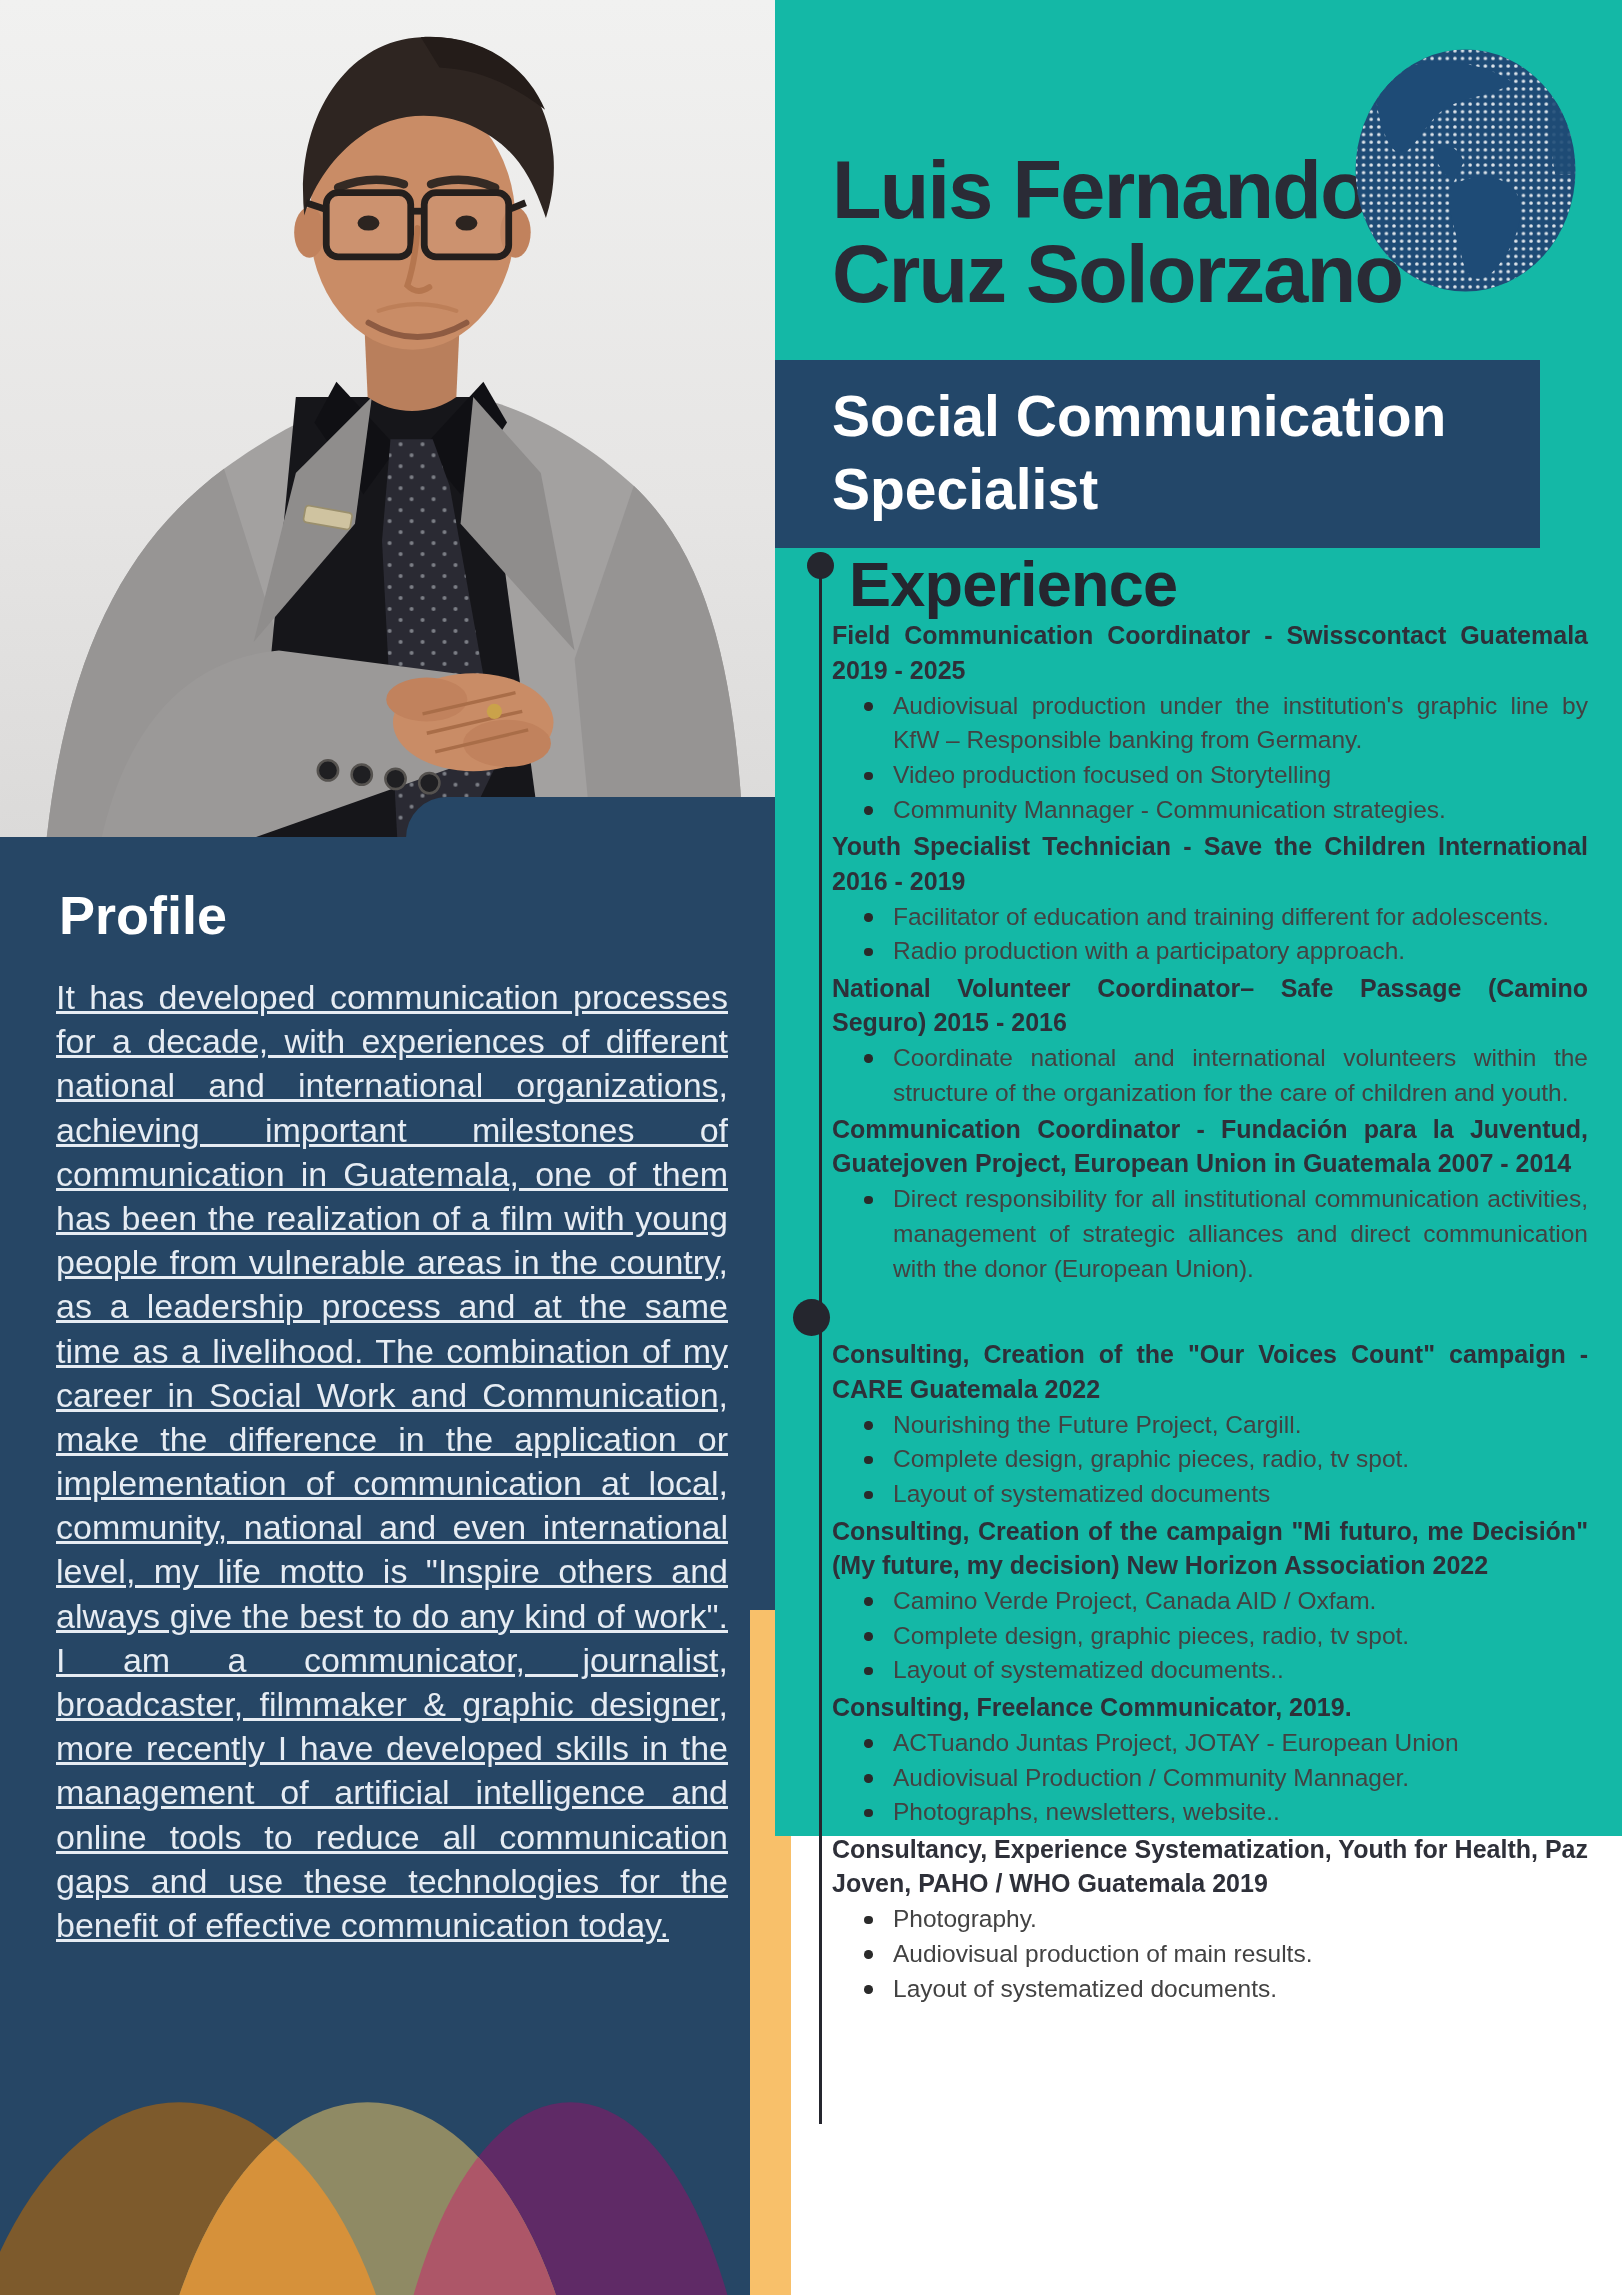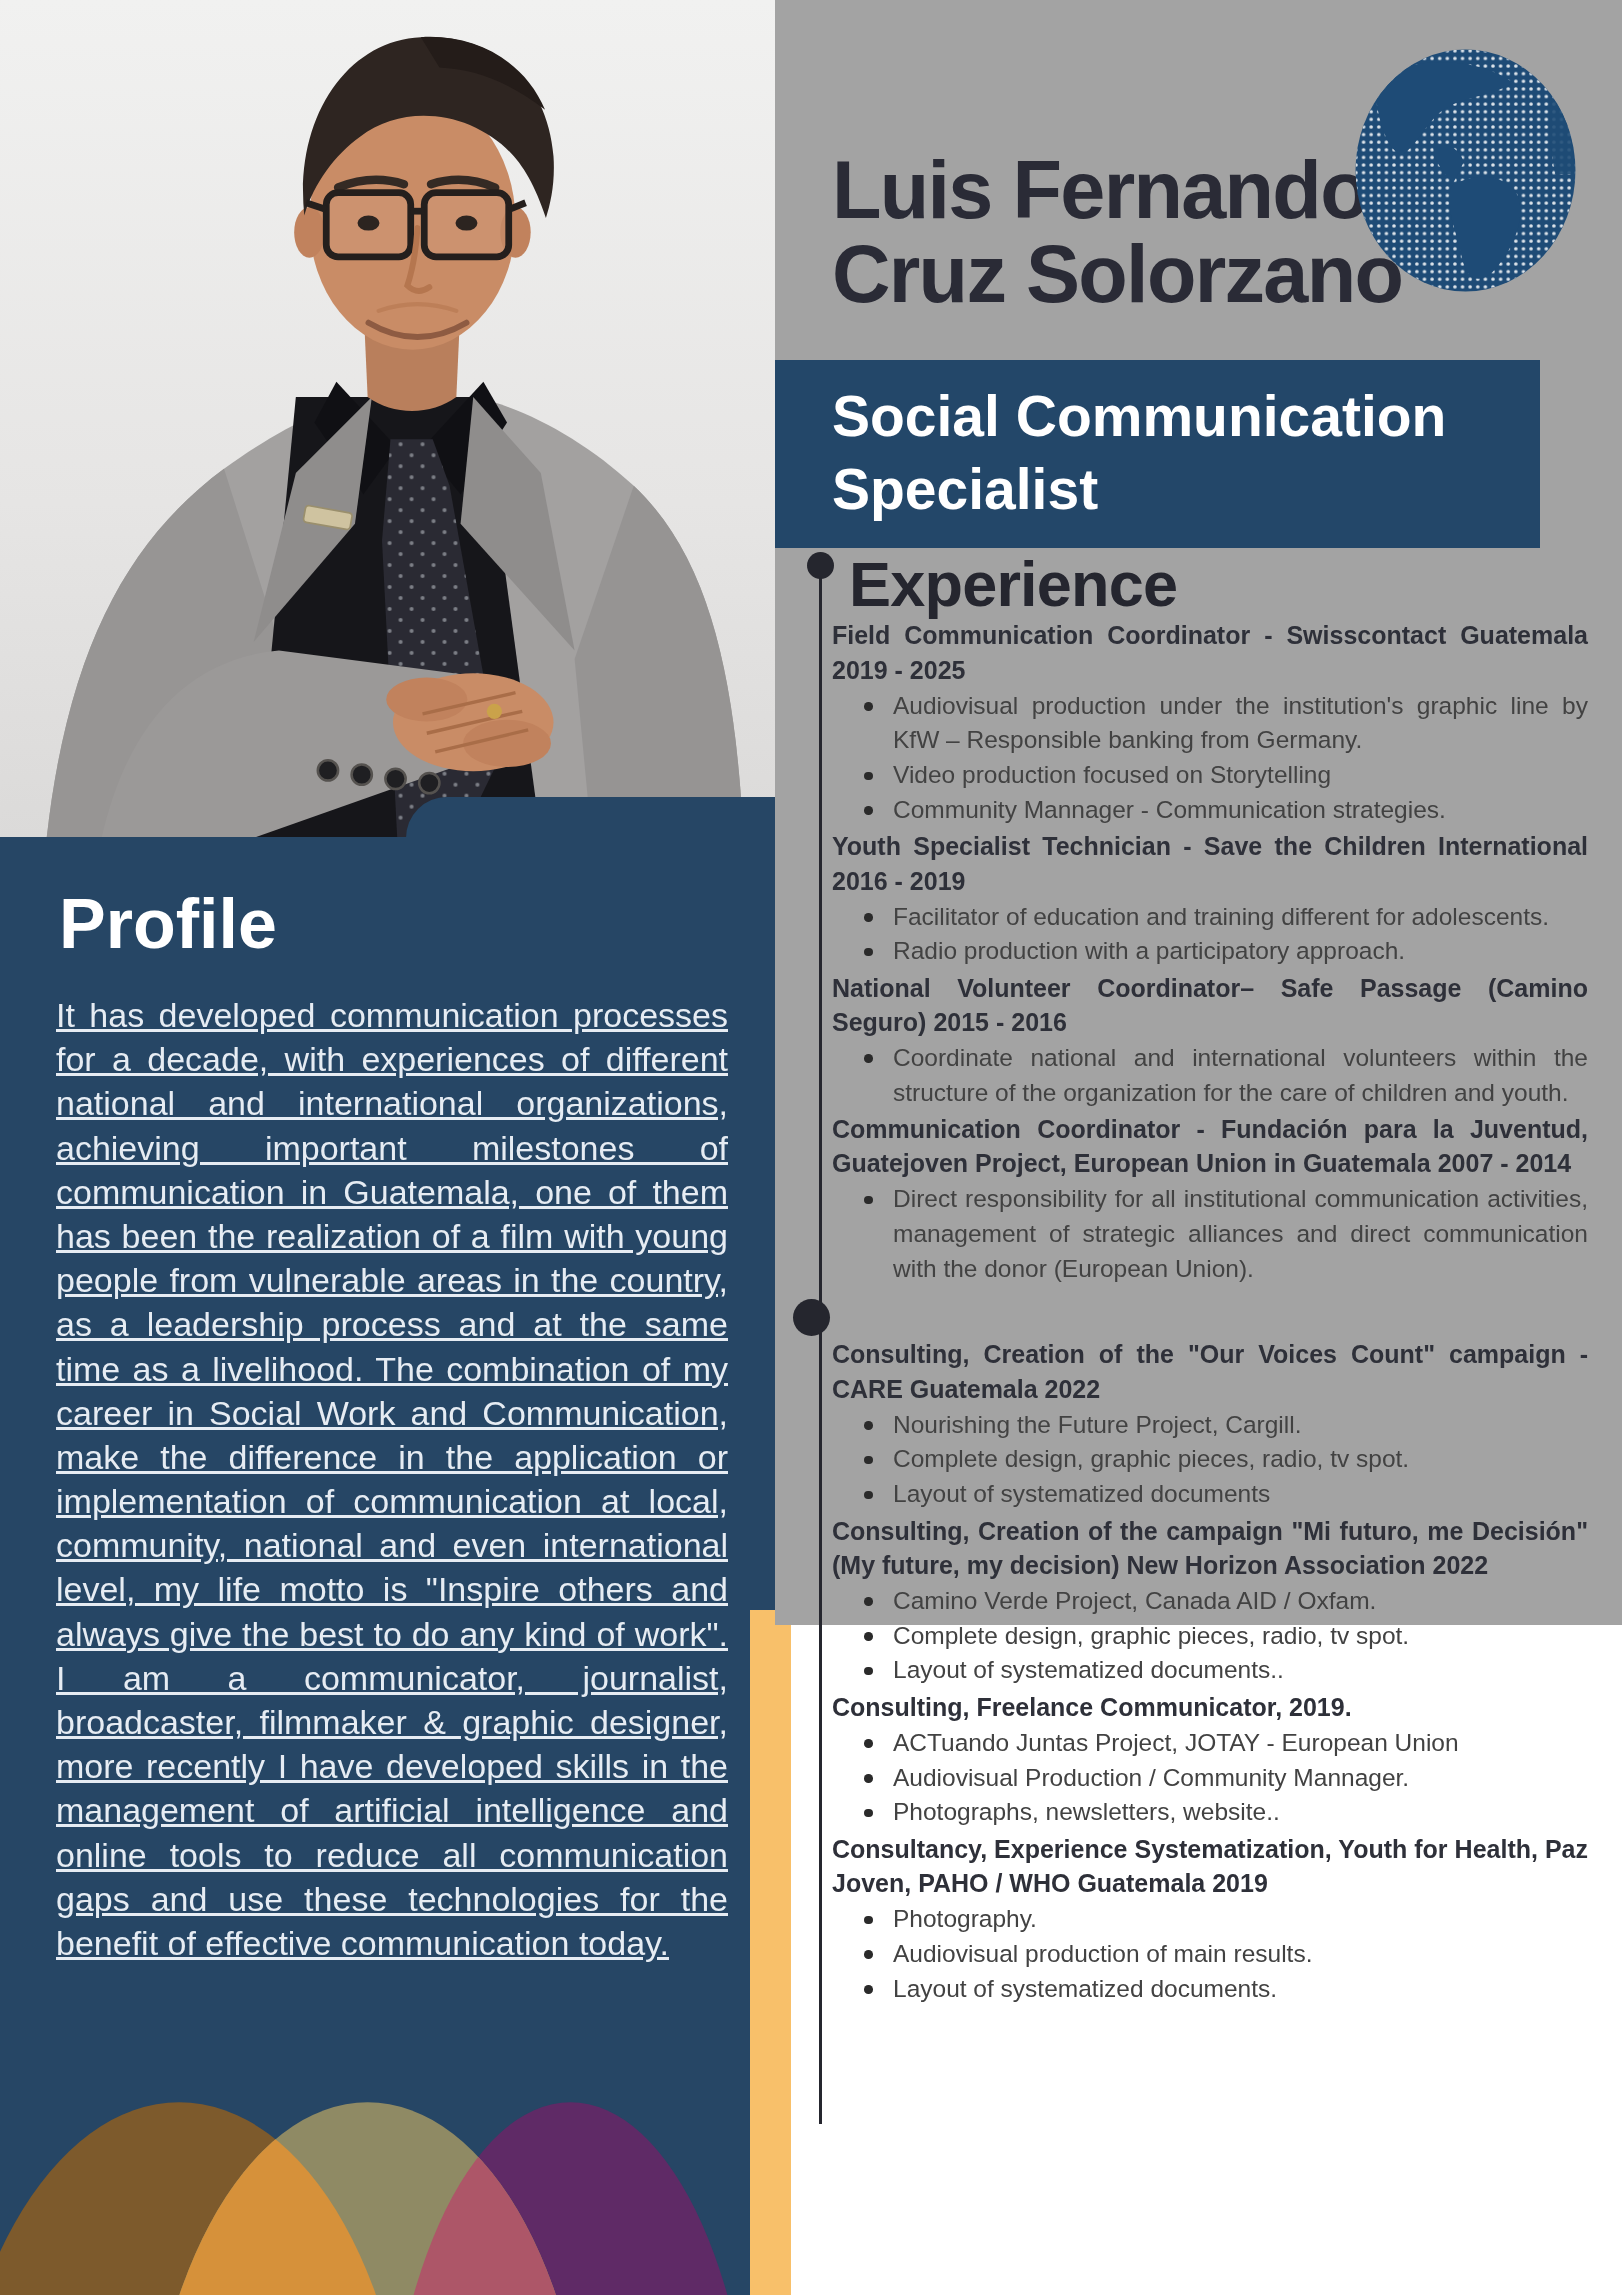--- a/index.html
+++ b/index.html
@@ -8,28 +8,28 @@
     font-family:"Liberation Sans", sans-serif;overflow:hidden;
     -webkit-font-smoothing:antialiased;
   }
   
   .left-col{position:absolute;left:0;top:0;width:775px;height:2295px;}
   .photo-area{position:absolute;left:0;top:0;width:775px;height:838px;
     background:linear-gradient(180deg,#f0f0ef 0%,#e6e5e4 55%,#dddcdb 100%);overflow:hidden;}
   .navy-notch{position:absolute;left:406px;top:797px;width:369px;height:51px;
     background:#264665;border-radius:41px 0 0 0;}
   .profile-panel{position:absolute;left:0;top:837px;width:775px;height:1459px;background:#264665;}
-  .profile-title{margin:47px 8px 0 59px;font-size:70px;font-weight:700;color:#ffffff;letter-spacing:0;}
+  .profile-title{margin:47px 8px 0 59px;font-size:54px;font-weight:700;color:#ffffff;letter-spacing:0;}
   .profile-text{margin:29px 47px 0 56px;font-size:34px;line-height:1.3;color:#e6ecf3;
     text-align:justify;font-weight:400;text-decoration:underline;}
   .domes{position:absolute;left:0;bottom:0;width:775px;height:203px;display:block;}
   .orange-strip{position:absolute;left:750px;top:1610px;width:41px;height:685px;background:#f8c06a;}
 
   
-  .right-col{position:absolute;left:775px;top:0;width:848px;height:1625px;background:#a3a3a3;}
+  .right-col{position:absolute;left:775px;top:0;width:848px;height:1836px;background:#14b8a6;}
   .globe{position:absolute;top:47px;left:577px;width:227px;height:247px;}
   .name{margin:148px 0 0 57px;font-size:81px;line-height:1.04;font-weight:800;
     color:#2a2b36;letter-spacing:-1.7px;}
   .name span{display:block;}
   .banner{margin-top:44px;width:765px;box-sizing:border-box;background:#234769;
     padding:20px 50px 22px 57px;}
   .banner span{display:block;color:#ffffff;font-size:57px;line-height:1.28;font-weight:700;}
   .rail{position:absolute;left:44px;top:562px;width:3.4px;height:1562px;background:#25262e;z-index:0;}
   .content{position:relative;z-index:1;padding:0 35px 0 57px;}
   .sec-head{display:flex;}

